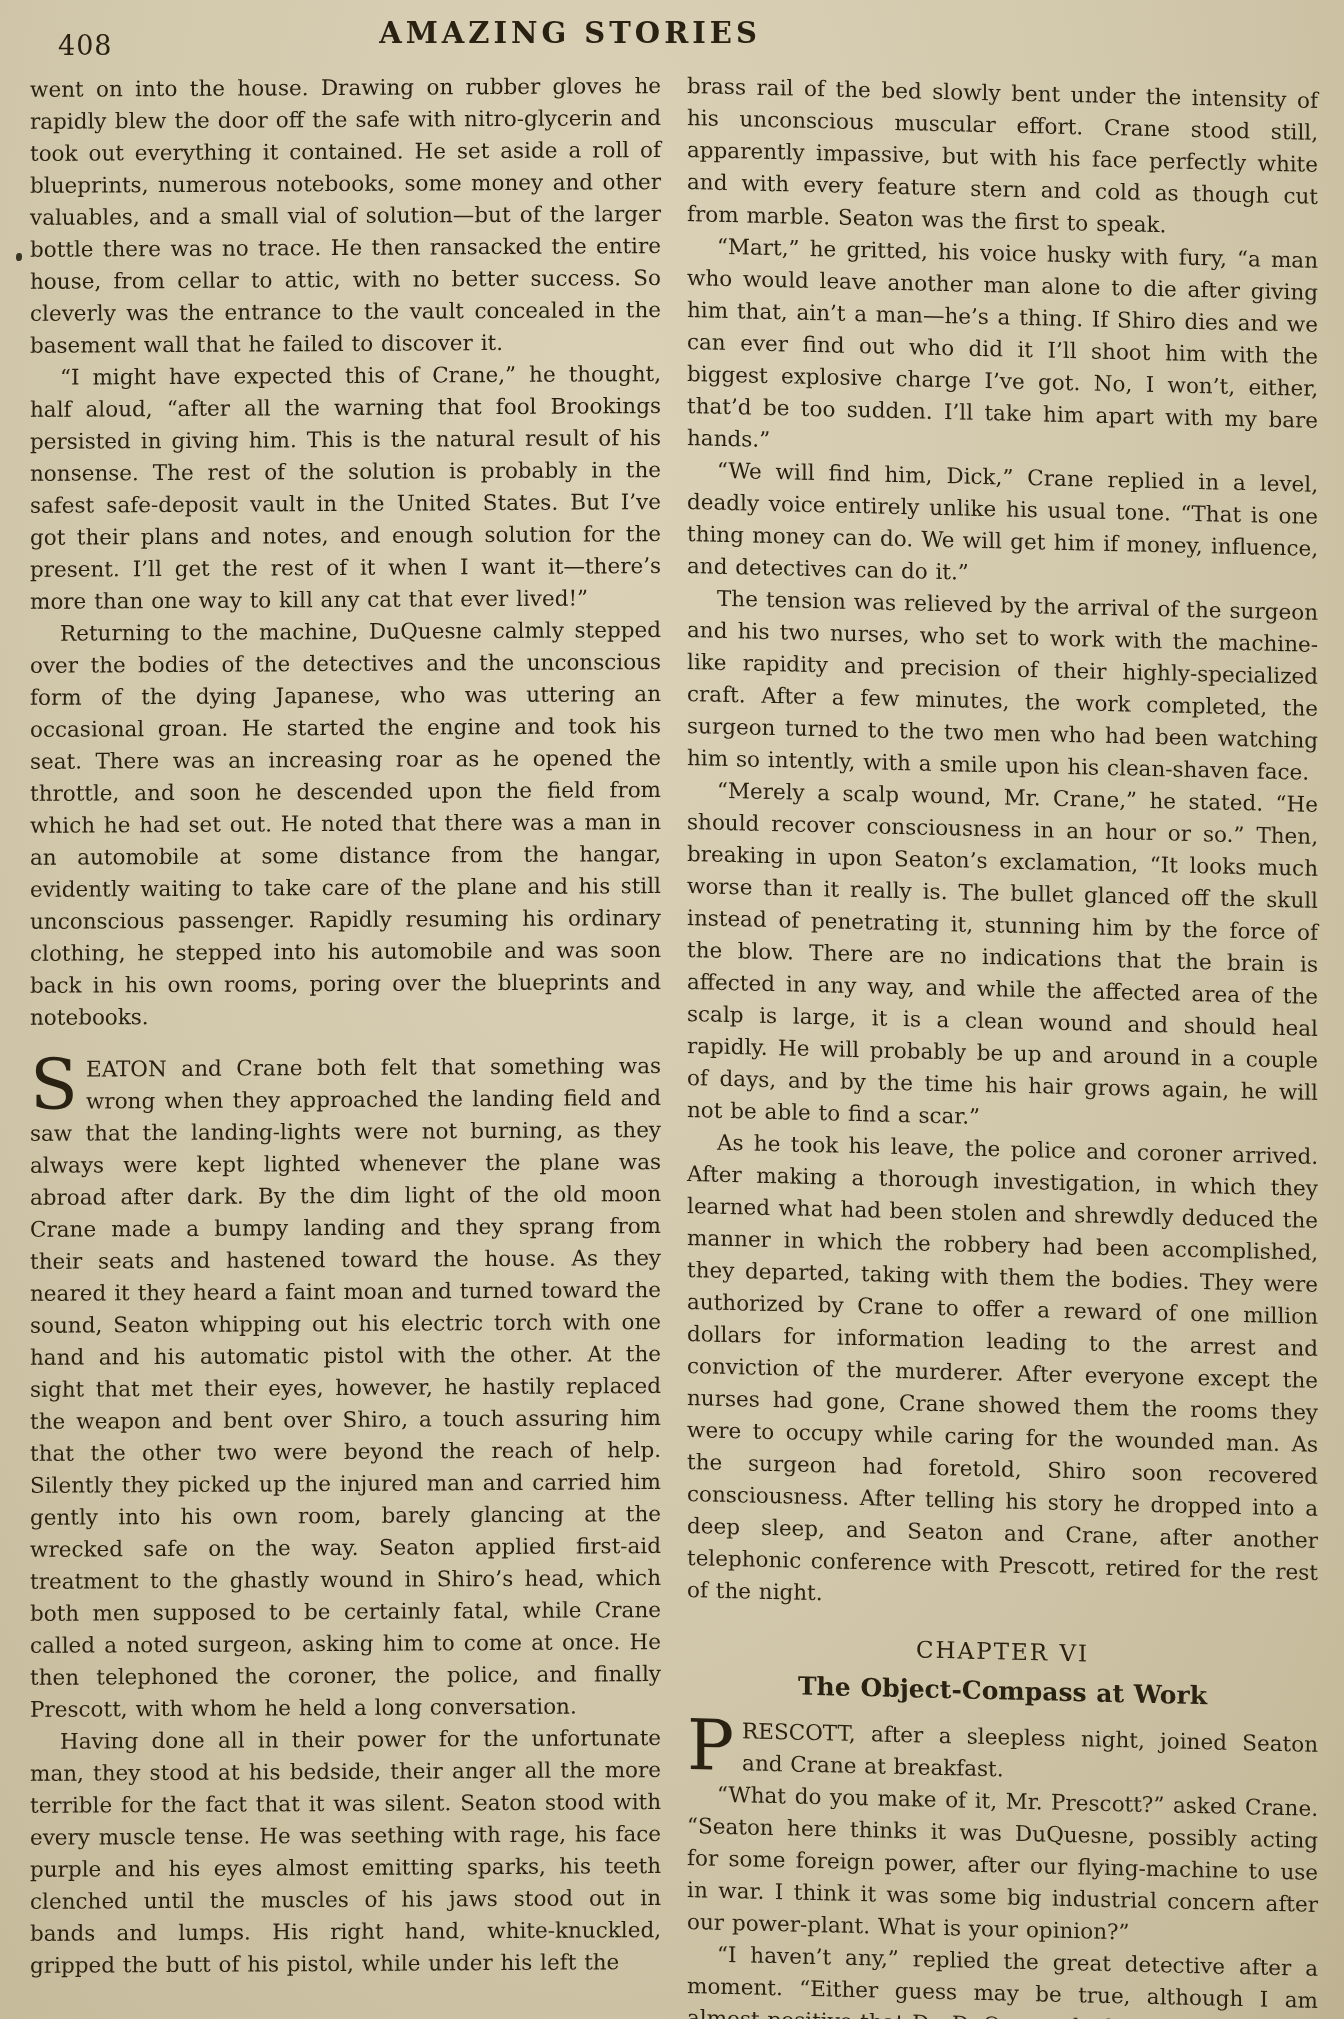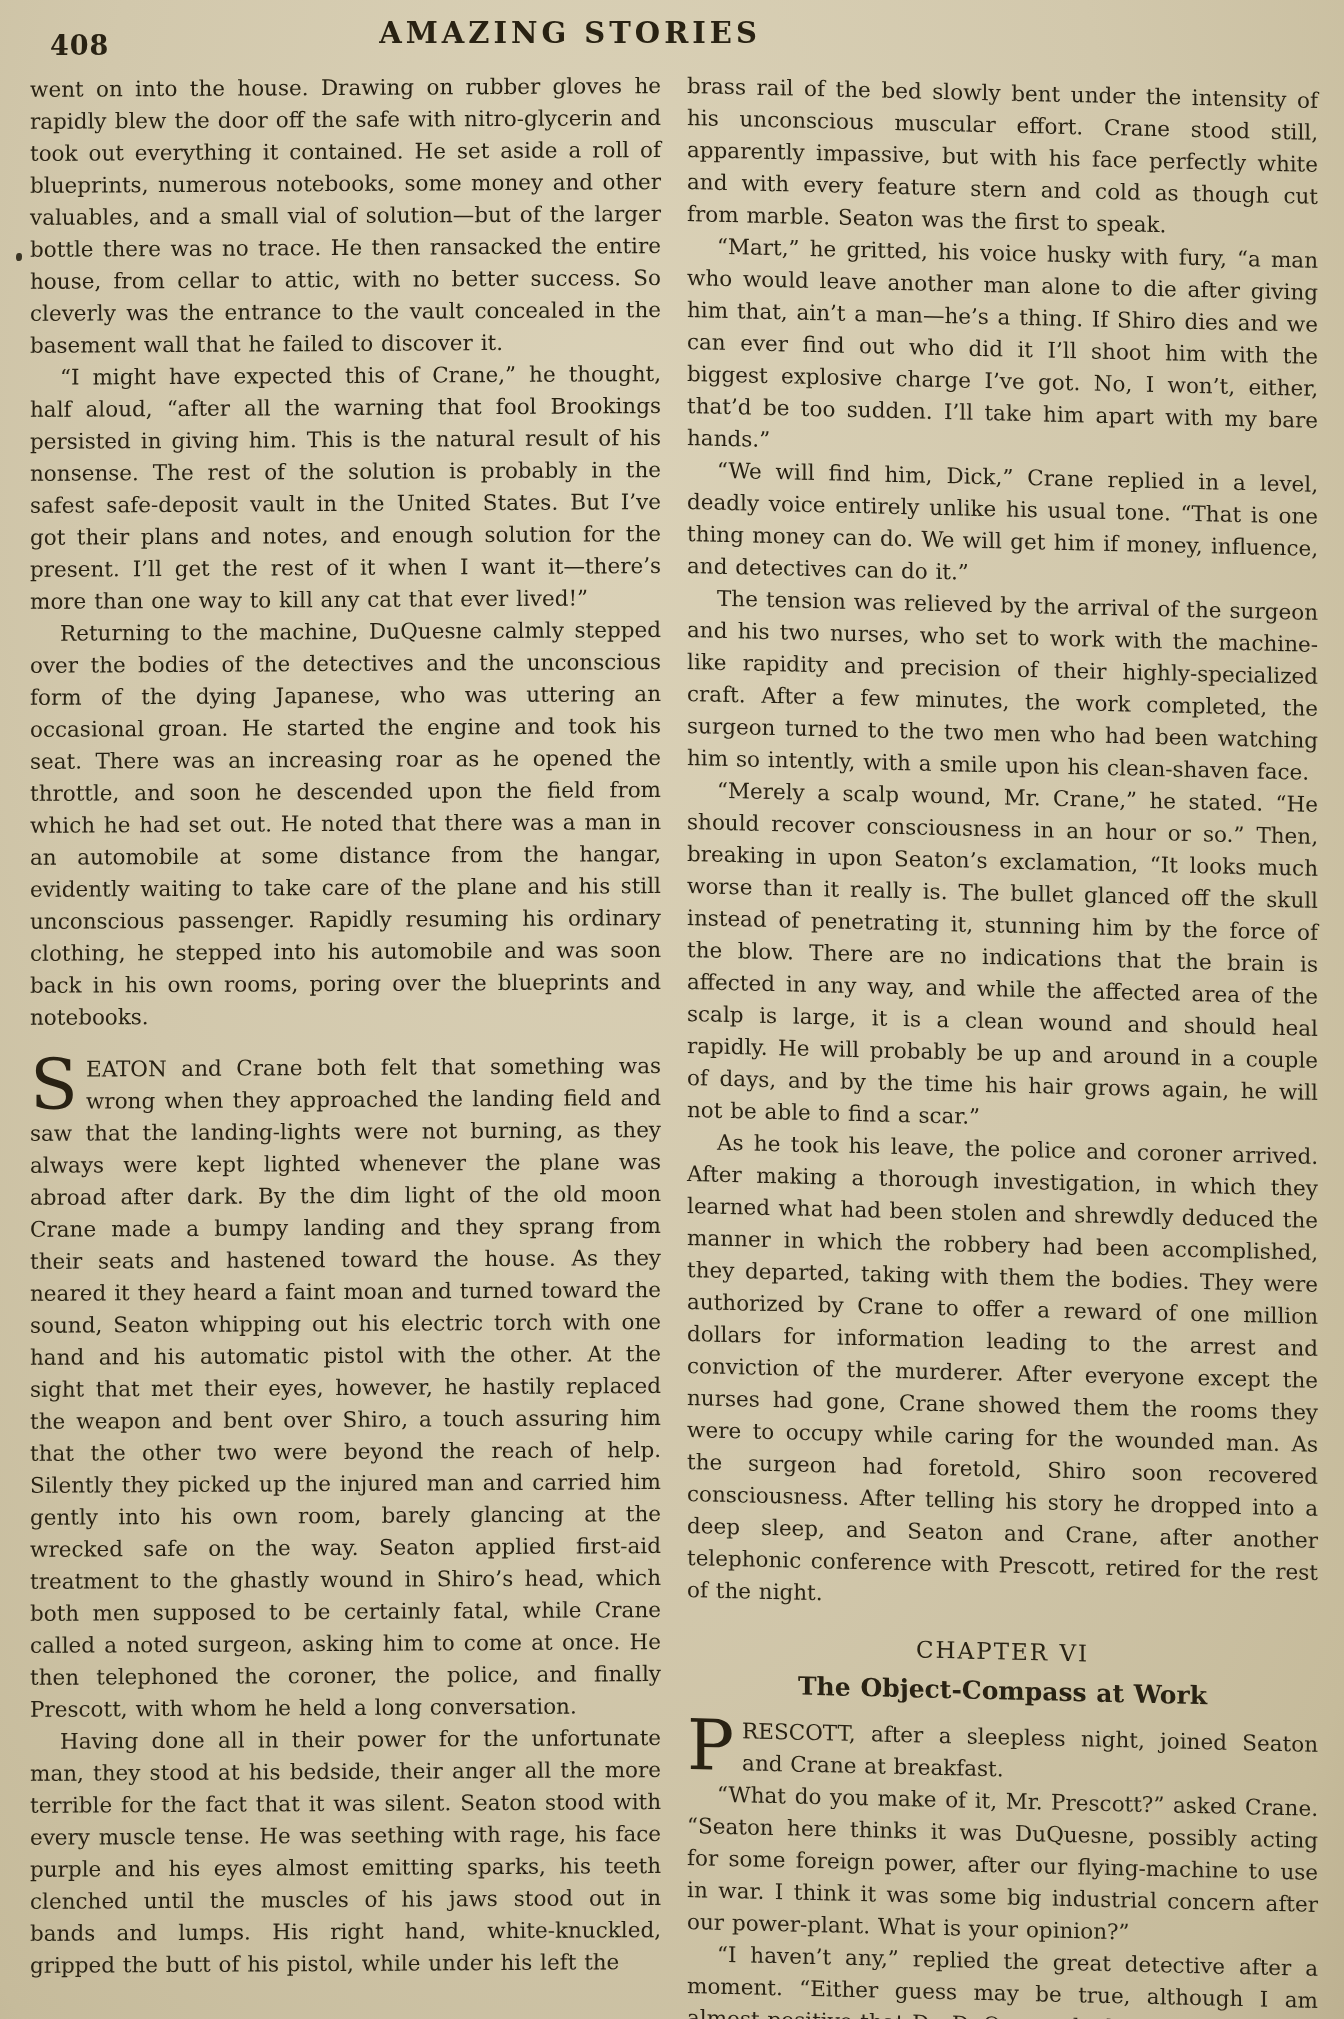--- a/index.html
+++ b/index.html
@@ -12,22 +12,22 @@
   }
   .page {
     box-sizing: border-box;
     width: 1344px; height: 2019px;
     padding: 12px 26px 8px 30px;
     position: relative;
     background: radial-gradient(ellipse at 45% 22%, #dbd2b8 0%, #d2c8ac 50%, #c6bb9b 90%, #bdb191 100%);
   }
   .header { position: relative; height: 52px; }
   .page-number {
-    position: absolute; left: 20px; top: 18px;
-    font-size: 27px; font-weight: bold; letter-spacing: 1px;
+    position: absolute; left: 28px; top: 18px;
+    font-size: 27px; font-weight: normal; letter-spacing: 1px;
   }
   .magazine-title {
     position: absolute; left: 0; right: 0; top: 4px; margin: 0;
     text-align: center; transform: translateX(-104px);
     font-size: 29px; font-weight: bold; letter-spacing: 4px;
   }
   .columns { display: flex; gap: 26px; margin-top: 6px; }
   .col {
     flex: 1 1 0;
     font-size: 21.5px;

